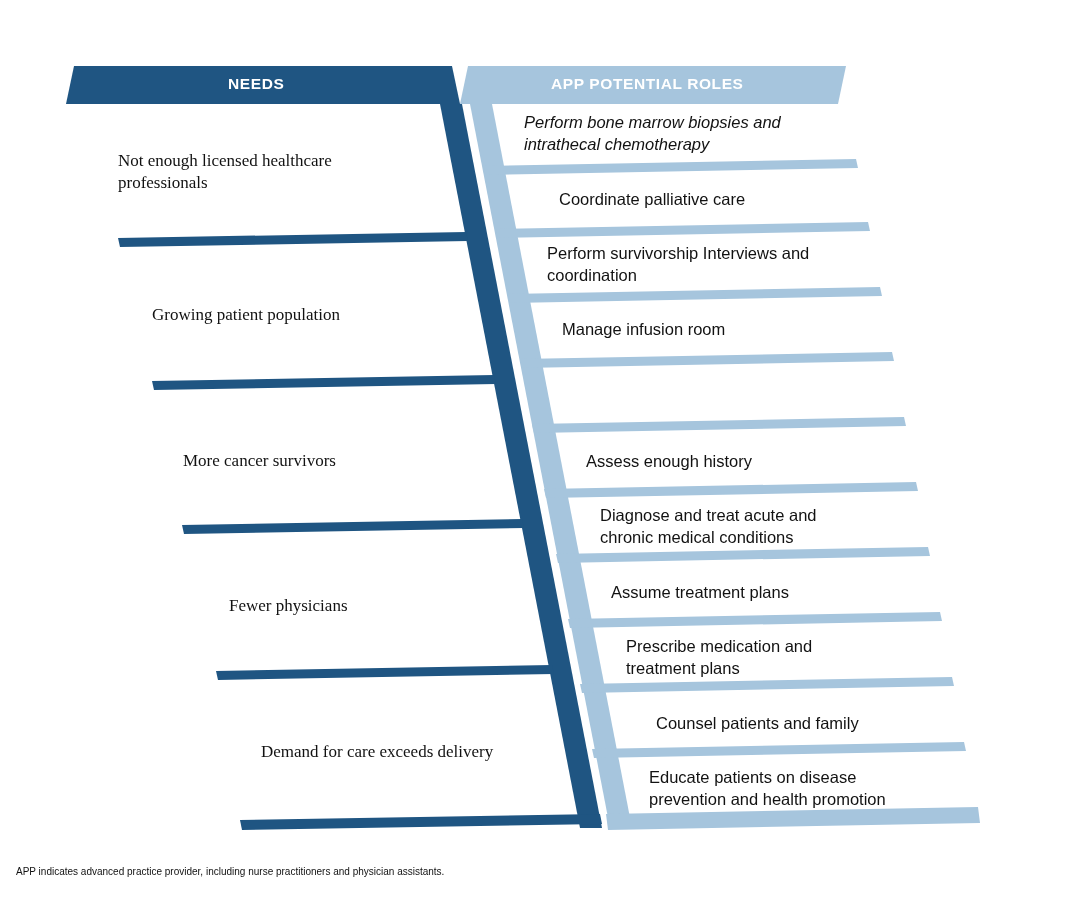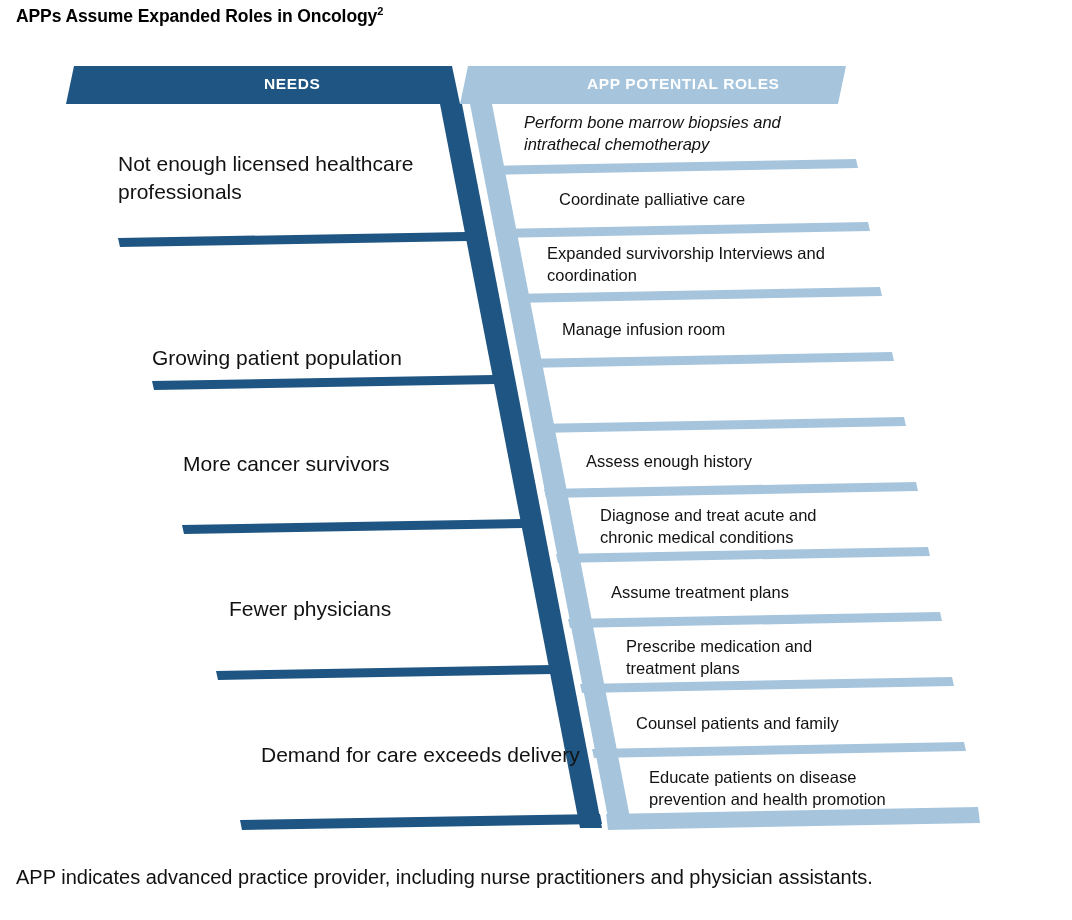--- a/index.html
+++ b/index.html
@@ -32,59 +32,58 @@
   }
   .title sup {
     font-size: 11px;
     vertical-align: super;
     line-height: 0;
   }
   .footnote {
     position: absolute;
     left: 16px;
     top: 866px;
-    font-size: 20px;
+    font-size: 10px;
     color: #111111;
     white-space: nowrap;
   }
   svg.diagram {
     position: absolute;
     left: 0;
     top: 0;
     width: 1072px;
     height: 920px;
   }
   .hdr-label {
     position: absolute;
     font-size: 15.5px;
     font-weight: bold;
     letter-spacing: 0.6px;
     color: #ffffff;
     white-space: nowrap;
-    margin-left: 36px;
   }
   .need-text {
     position: absolute;
-    font-size: 21px;
+    font-size: 17px;
     line-height: 1.32;
     color: #121212;
+    font-family: Liberation Serif, serif;
   }
   .role-text {
     position: absolute;
     font-size: 16.5px;
     line-height: 1.32;
     color: #121212;
   }
 </style>
 </head>
 <body>
 
 <div class="page">
 
-  <div class="title"><span>APPs Assume Expanded Roles in Oncology</span><sup>2</sup></div>
 
   <svg class="diagram" viewBox="0 0 1072 920">
 
     <polygon points="74,66 452,66 460,104 66,104" fill="#1F5582"></polygon>
 
     <polygon points="468,66 846,66 838,104 460,104" fill="#A6C5DD"></polygon>
 
     <polygon points="440,104 462,104 602,828 580,828" fill="#1F5582"></polygon>
 
     <polygon points="470,104 492,104 632,828 610,828" fill="#A6C5DD"></polygon>
@@ -105,30 +104,30 @@
     <polygon points="568,619 940,612 942,621 570,628" fill="#A6C5DD"></polygon>
     <polygon points="580,684 952,677 954,686 582,693" fill="#A6C5DD"></polygon>
     <polygon points="592,749 964,742 966,751 594,758" fill="#A6C5DD"></polygon>
     <polygon points="606,814 978,807 980,823 608,830" fill="#A6C5DD"></polygon>
   </svg>
 
   <div class="hdr-label" style="left:228px; top:75px;">NEEDS</div>
   <div class="hdr-label" style="left:551px; top:75px;">APP POTENTIAL ROLES</div>
 
   <div class="need-text" style="left:118px; top:150px; width:300px;">Not enough licensed healthcare professionals</div>
-  <div class="need-text" style="left:152px; top:304px; width:300px;margin-top:40px;">Growing patient population</div>
+  <div class="need-text" style="left:152px; top:304px; width:300px;">Growing patient population</div>
   <div class="need-text" style="left:183px; top:450px; width:300px;">More cancer survivors</div>
   <div class="need-text" style="left:218px; top:595px; width:300px;margin-left:11px;">Fewer physicians</div>
   <div class="need-text" style="left:261px; top:741px; width:330px;">Demand for care exceeds delivery</div>
 
   <div class="role-text" style="left:524px; top:112px; width:270px;font-style:italic;">Perform bone marrow biopsies and intrathecal chemotherapy</div>
   <div class="role-text" style="left:559px; top:189px; width:290px;">Coordinate palliative care</div>
-  <div class="role-text" style="left:547px; top:243px; width:280px;">Expanded survivorship Interviews and coordination</div>
+  <div class="role-text" style="left:547px; top:243px; width:280px;">Perform survivorship Interviews and coordination</div>
   <div class="role-text" style="left:562px; top:319px; width:290px;">Manage infusion room</div>
   <div class="role-text" style="left:586px; top:451px; width:290px;">Assess enough history</div>
   <div class="role-text" style="left:600px; top:505px; width:262px;">Diagnose and treat acute and chronic medical conditions</div>
   <div class="role-text" style="left:611px; top:582px; width:290px;">Assume treatment plans</div>
   <div class="role-text" style="left:626px; top:636px; width:250px;">Prescribe medication and treatment plans</div>
-  <div class="role-text" style="left:636px; top:713px; width:290px;">Counsel patients and family</div>
+  <div class="role-text" style="left:656px; top:713px; width:290px;">Counsel patients and family</div>
   <div class="role-text" style="left:649px; top:767px; width:285px;">Educate patients on disease prevention and health promotion</div>
 
   <div class="footnote">APP indicates advanced practice provider, including nurse practitioners and physician assistants.</div>
 </div>
 
 </body></html>

